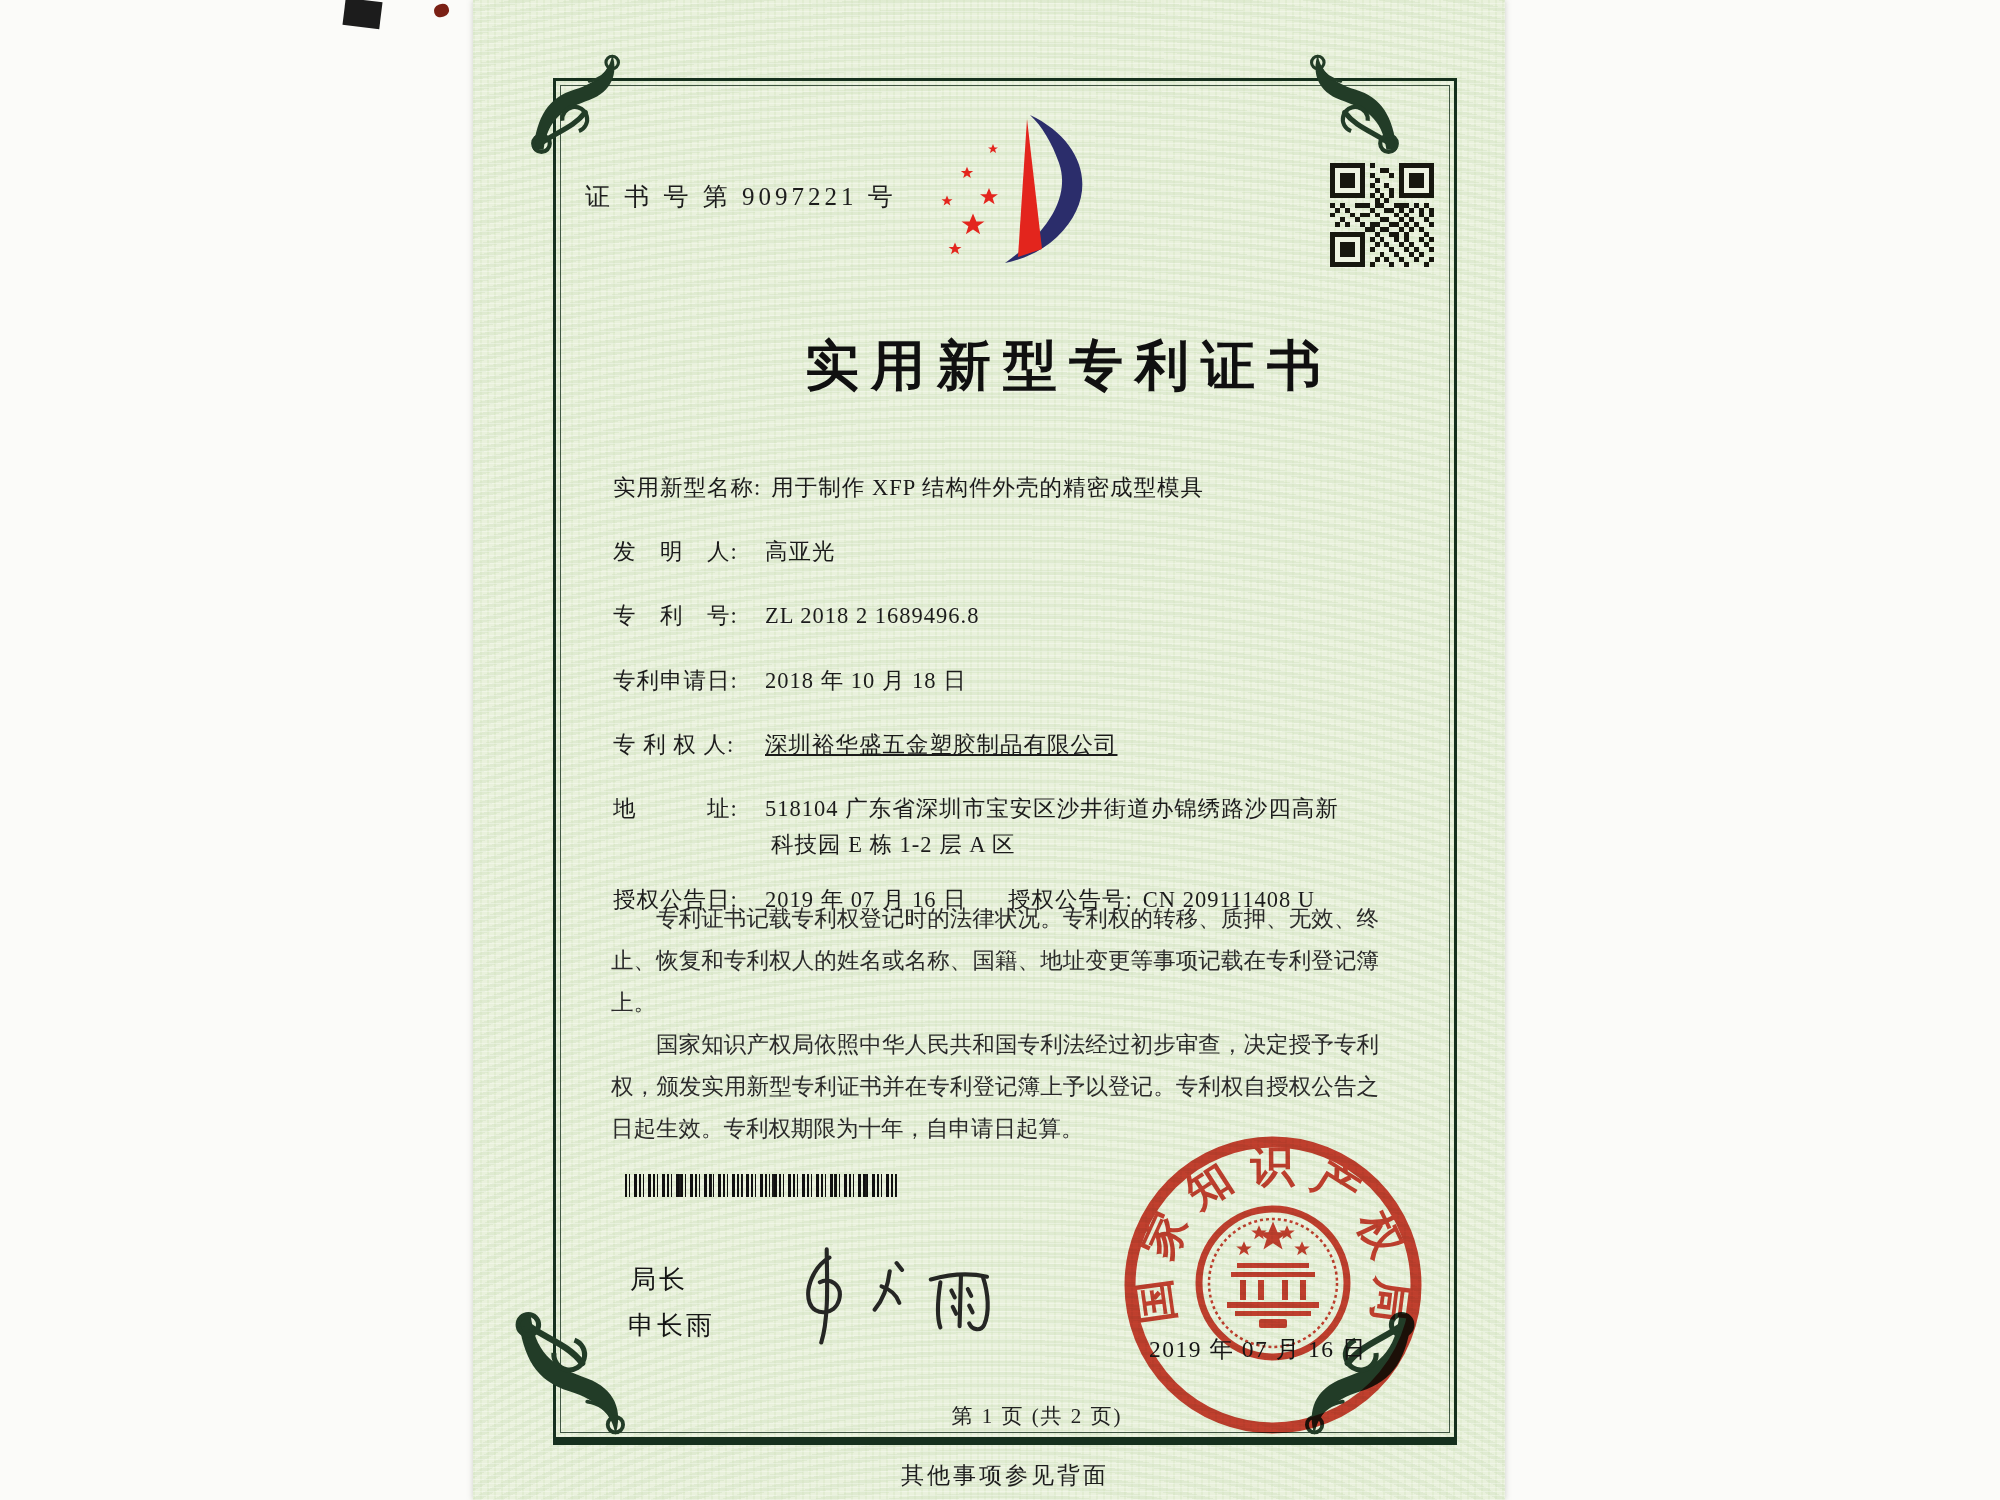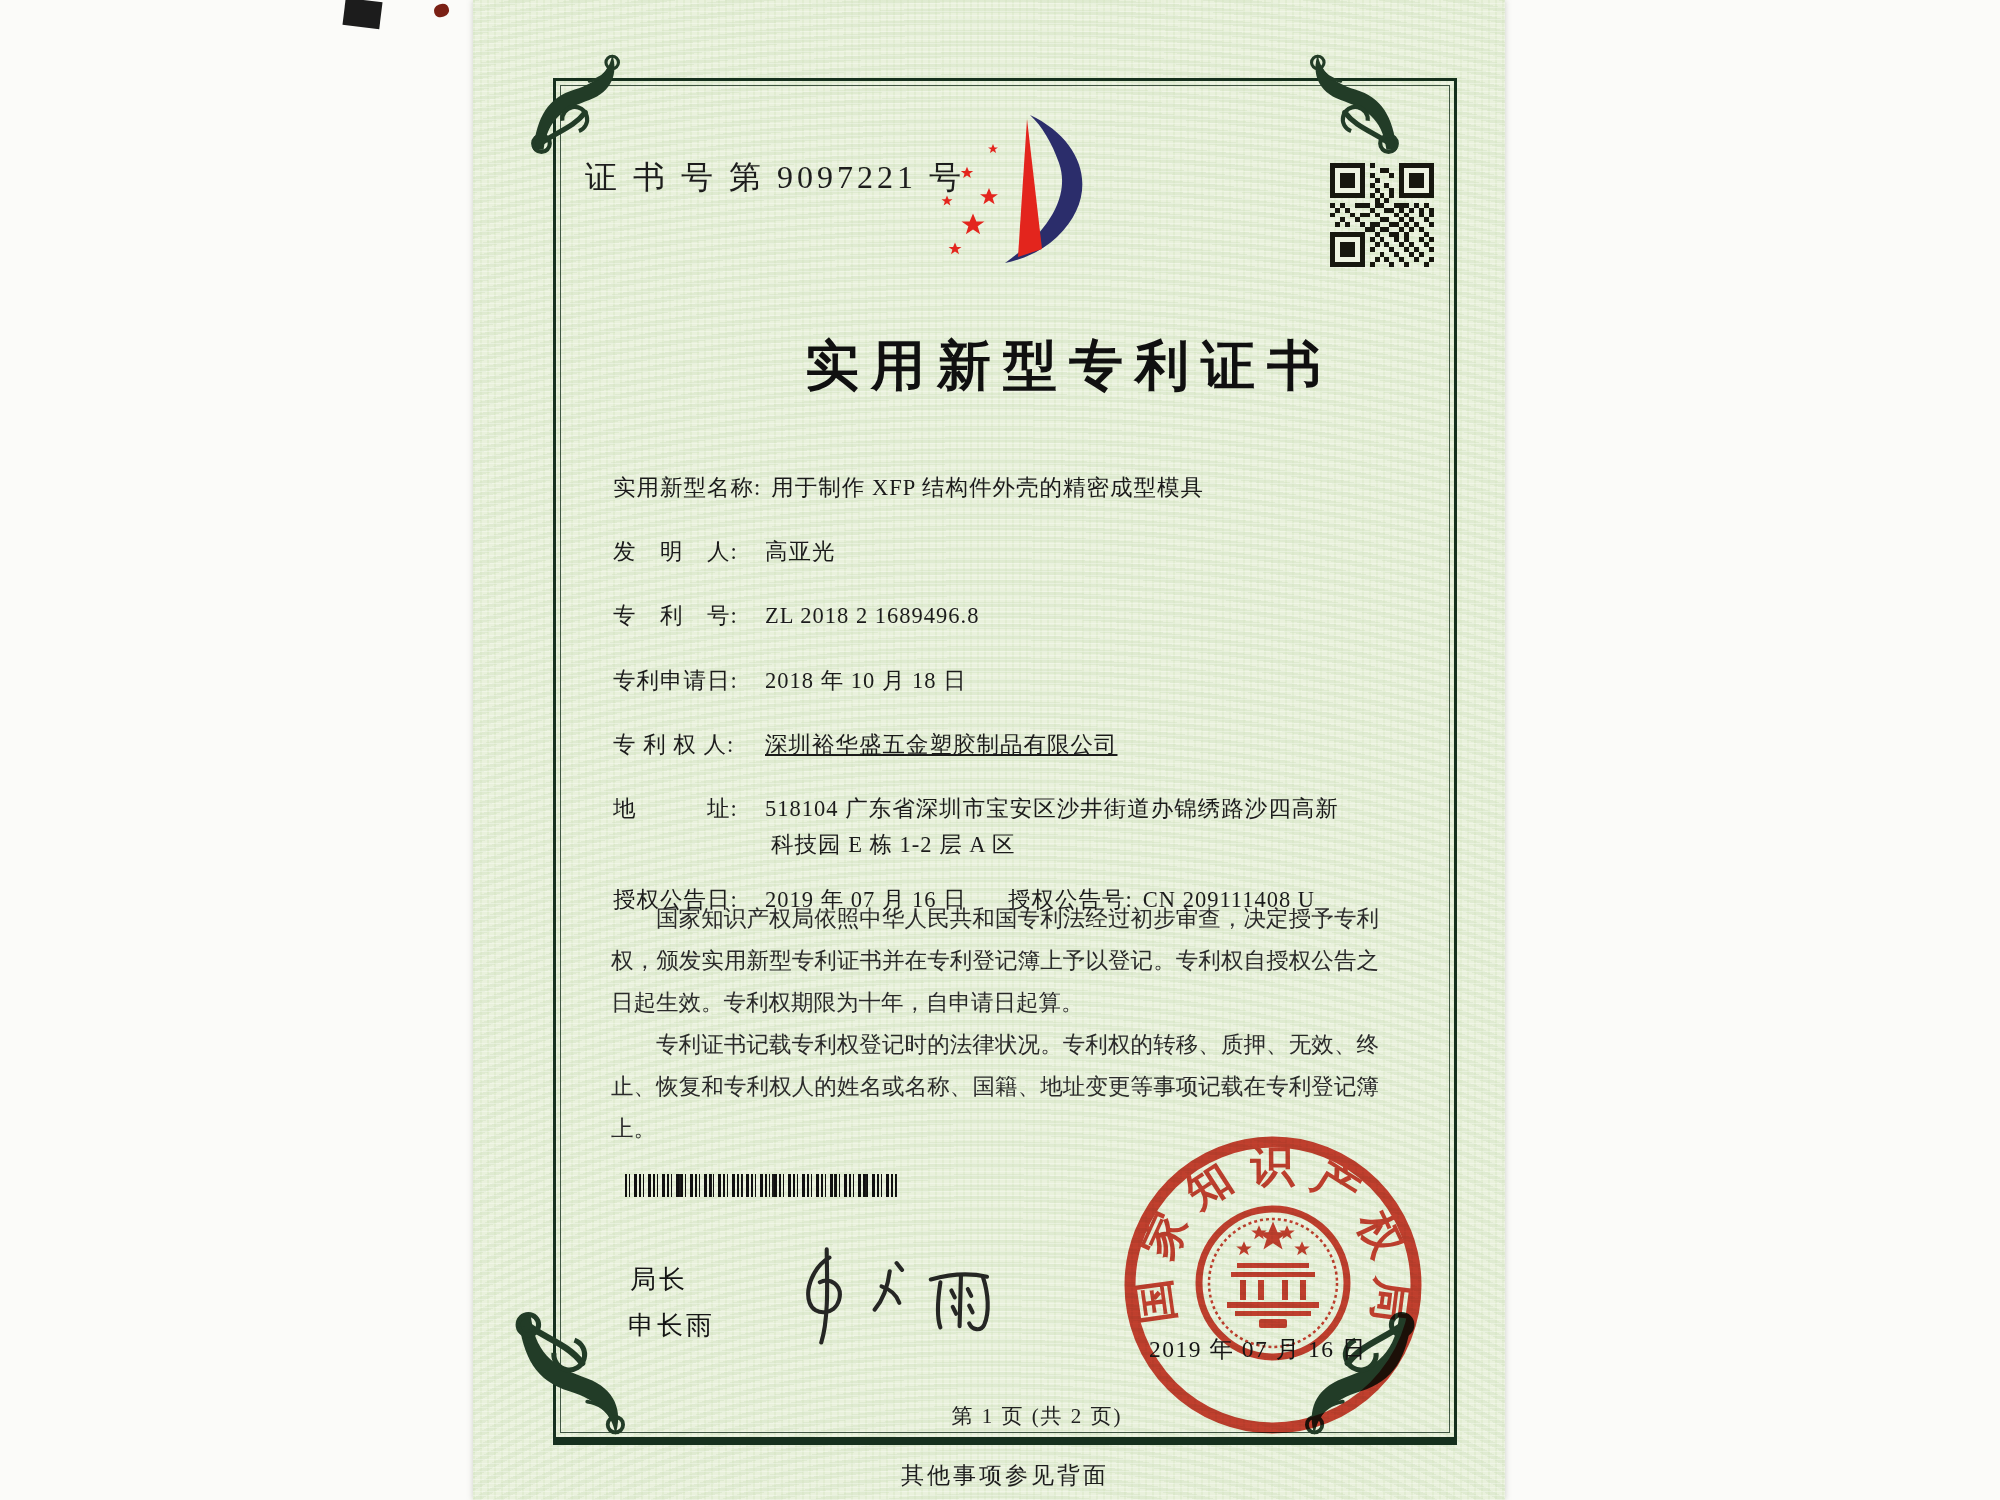--- a/index.html
+++ b/index.html
@@ -26,21 +26,21 @@
     content:""; position:absolute; inset:4px;
     border:1.5px solid rgba(22,48,30,.8);
   }
   .flor { position:absolute; width:104px; height:104px; }
   .flor.tl { left:56px;  top:50px; }
   .flor.tr { left:824px; top:50px; transform:scaleX(-1); }
   .flor.bl { left:40px;  top:1312px; width:128px; height:128px; transform:scaleY(-1); }
   .flor.br { left:816px; top:1312px; width:128px; height:128px; transform:scale(-1,-1); }
 
   
-  .cert-no { position:absolute; left:112px; top:156px; font-size:32px; letter-spacing:4px; color:#1d1d1d; }
+  .cert-no { position:absolute; left:112px; top:180px; font-size:25px; letter-spacing:4px; color:#1d1d1d; }
   .logo { position:absolute; left:462px; top:113px; width:175px; height:150px; }
   .qr   { position:absolute; left:857px; top:163px; width:104px; height:104px; }
   .title {
     position:absolute; left:80px; top:330px; width:1032px; text-align:center;
     font-size:54px; font-weight:bold; letter-spacing:12px; color:#101010;
   }
 
   
   .row { position:absolute; left:140px; font-size:22.5px; color:#1b1b1b; letter-spacing:1px; white-space:nowrap; }
   .lab { display:inline-block; min-width:142px; }
@@ -194,22 +194,22 @@
   </div>
   <div class="addr2">科技园 E 栋 1-2 层 A 区</div>
   <div class="row r-grant">
     <span class="lab">授权公告日:</span><span class="val">2019 年 07 月 16 日</span>
     <span class="grant-no-cell">
       <span>授权公告号:</span><span class="val">CN 209111408 U</span>
     </span>
   </div>
 
   <div class="paras">
+    <p>专利证书记载专利权登记时的法律状况。专利权的转移、质押、无效、终止、恢复和专利权人的姓名或名称、国籍、地址变更等事项记载在专利登记簿上。</p>
     <p>国家知识产权局依照中华人民共和国专利法经过初步审查，决定授予专利权，颁发实用新型专利证书并在专利登记簿上予以登记。专利权自授权公告之日起生效。专利权期限为十年，自申请日起算。</p>
-    <p>专利证书记载专利权登记时的法律状况。专利权的转移、质押、无效、终止、恢复和专利权人的姓名或名称、国籍、地址变更等事项记载在专利登记簿上。</p>
   </div>
 
   <div class="barcode"></div>
 
   <div class="dir-title">局长</div>
   <div class="dir-name">申长雨</div>
 
   <svg class="signature" viewBox="0 0 330 150">
     <g stroke="#161616" stroke-width="6" fill="none" stroke-linecap="round" stroke-linejoin="round" opacity="0.92">
       <path d="M62,16 C38,30 26,62 33,82 C40,102 70,100 76,78 C82,56 62,44 48,52"></path>

